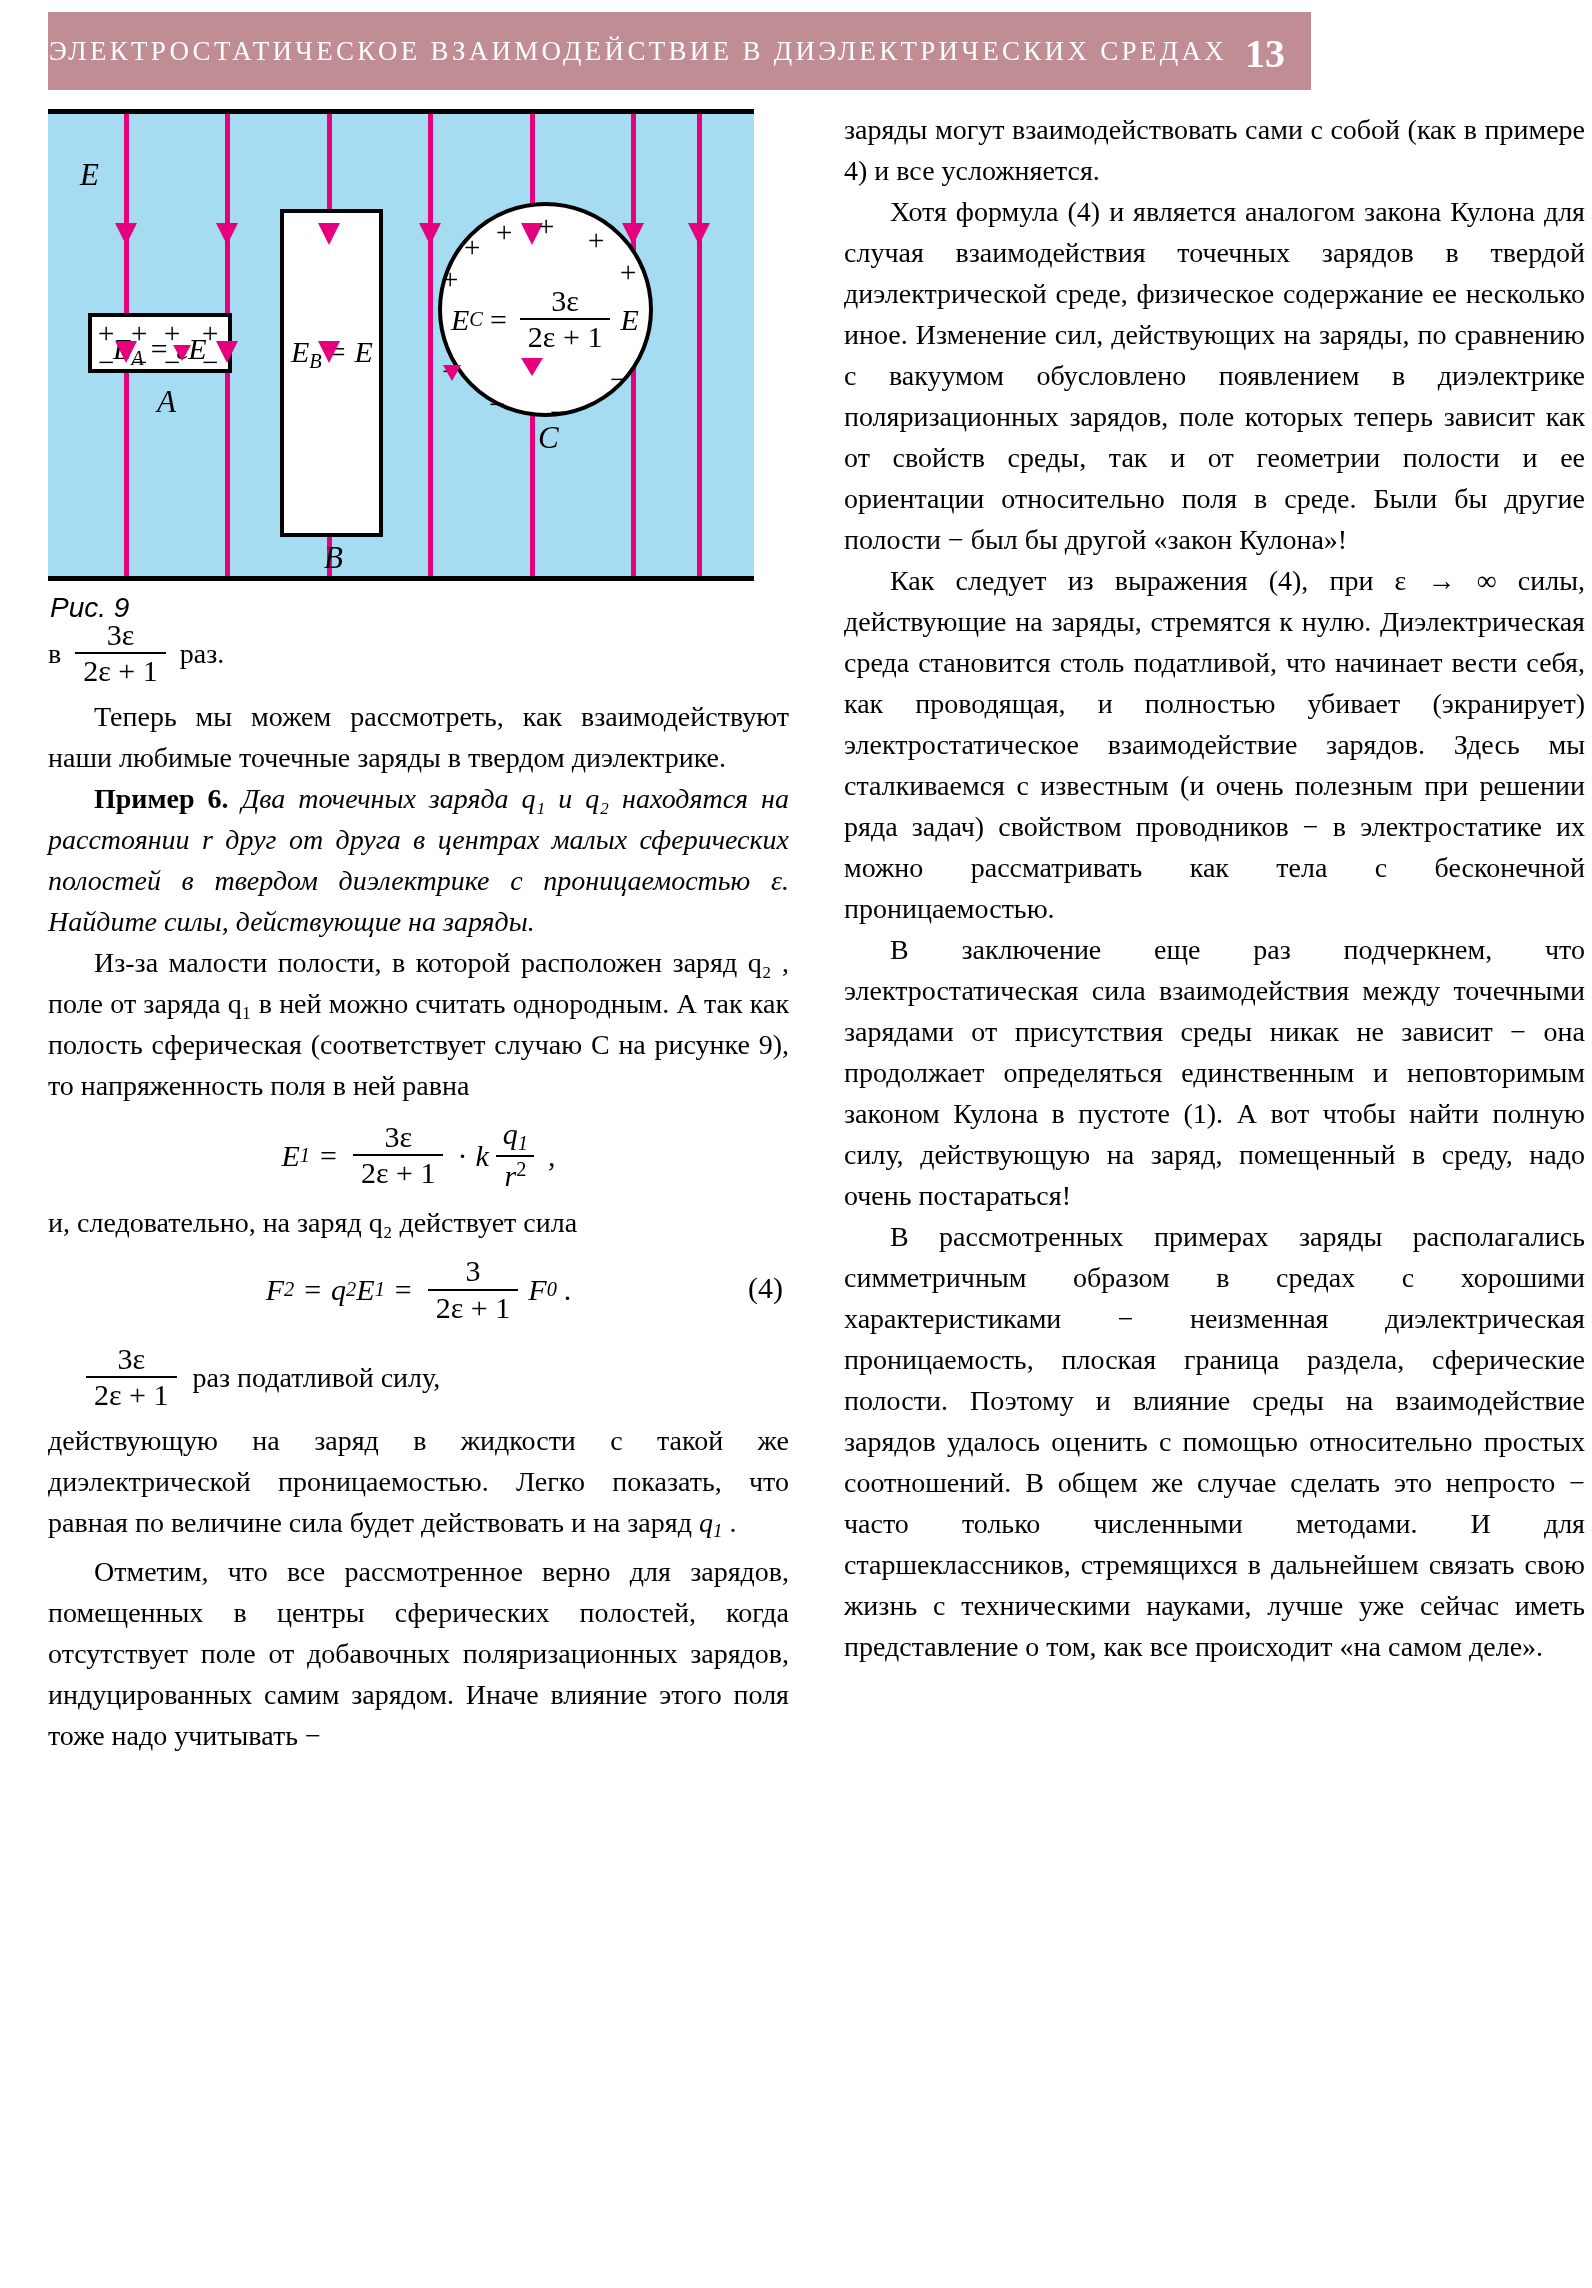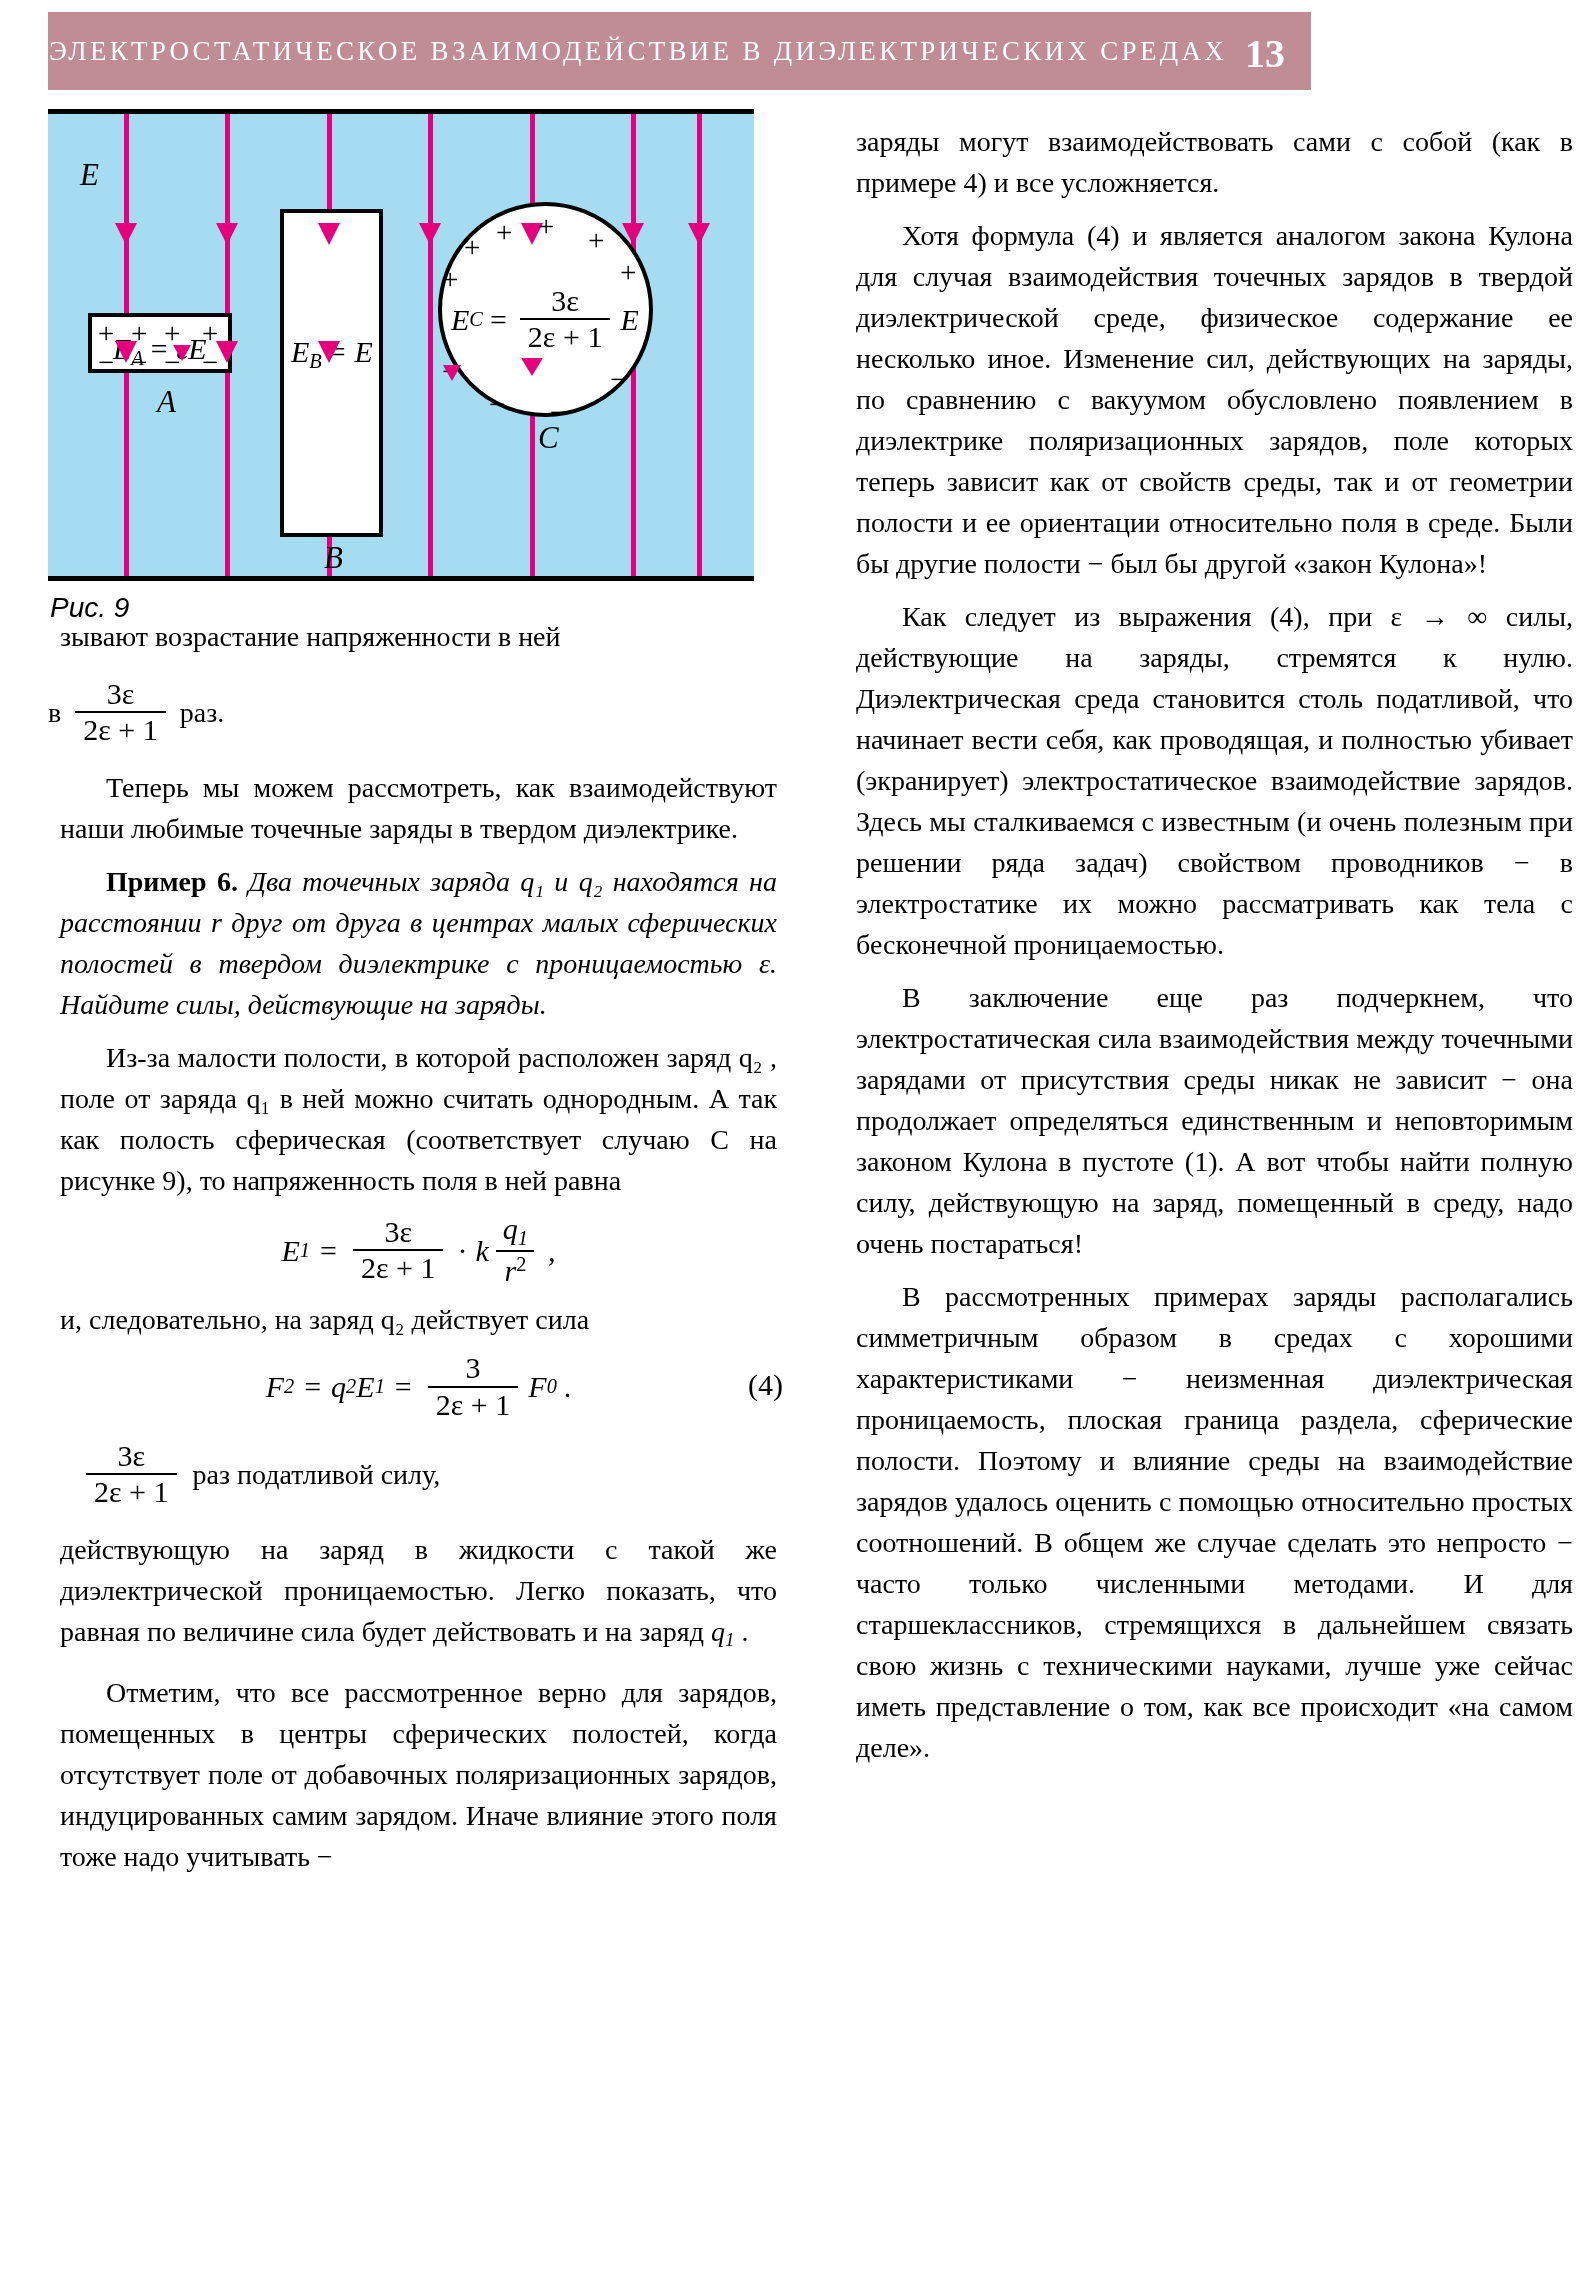--- a/index.html
+++ b/index.html
@@ -63,21 +63,21 @@
     width: 741px;
     font-size: 28px;
     line-height: 41px;
     text-align: justify;
     text-justify: inter-word;
   }
   .col-left  { left: 48px; }
   .col-right { left: 844px; }
 
   p.para {
-    margin: 12px;
+    margin: 0;
     text-indent: 46px;
     text-align: justify;
   }
   p.para.noind { text-indent: 0; }
   .b { font-weight: bold; }
   .it { font-style: italic; }
 
   
   .figure {
     position: relative;
@@ -278,23 +278,20 @@
         <div class="arrow-head" style="left:67px;  top:227px; z-index:8;"></div>
         <div class="arrow-head" style="left:168px; top:227px; z-index:8;"></div>
         <div class="arrow-head" style="left:125px; top:231px; z-index:8; border-top-width:16px; border-left-width:9px; border-right-width:9px;"></div>
         <div class="arrow-head" style="left:270px; top:227px; z-index:8;"></div>
         <div class="arrow-head" style="left:473px; top:244px; z-index:8; border-top-width:18px;"></div>
         <div class="arrow-head" style="left:395px; top:251px; z-index:8; border-top-width:16px; border-left-width:9px; border-right-width:9px;"></div>
       </div>
       <div class="fig-caption">Рис. 9</div>
     </div>
 
-    <p class="para noind">
-      <span>зывают возрастание напряженности в ней</span>
-    </p>
     <div style="display:flex;align-items:center;font-size:28px;height:86px;">
       <span>в</span>
       <span class="frac" style="margin:0 14px;font-size:30px;">
         <span class="num">3ε</span>
         <span class="den">2ε + 1</span>
       </span>
       <span>раз.</span>
     </div>
 
     <p class="para">Теперь мы можем рассмотреть, как взаимодействуют наши любимые точечные заряды в твердом диэлектрике.</p>

